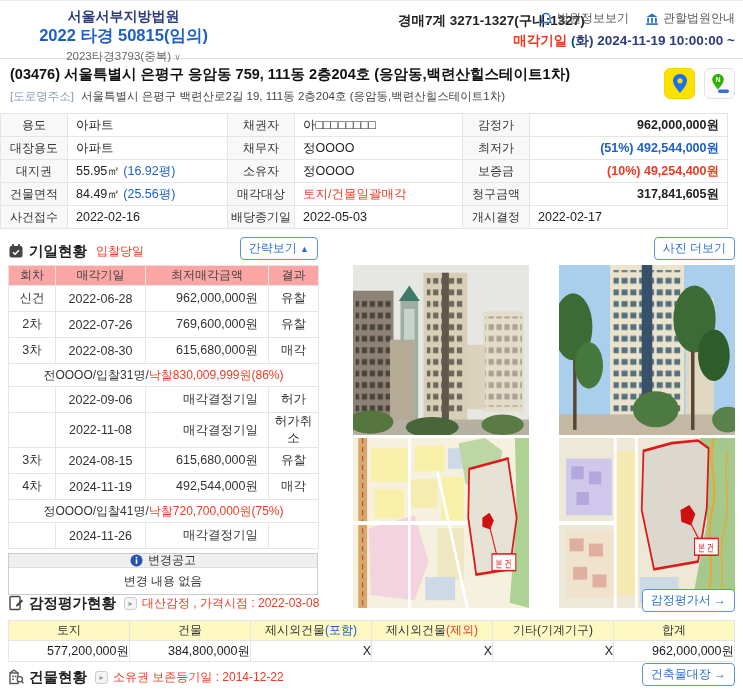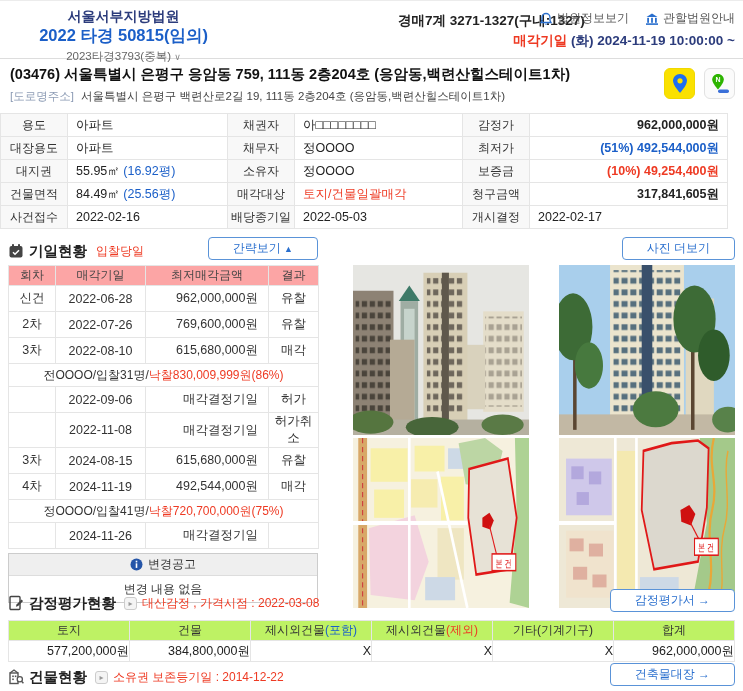--- a/index.html
+++ b/index.html
@@ -38,46 +38,46 @@
   td.ivalue { padding:0 8px; font-size:12.5px; color:#222; }
   td.ivalue.right { text-align:right; }
   .blue { color:var(--blue); }
   .red  { color:var(--red); }
   .bold { font-weight:bold; }
 
   
   .sec-head { position:relative; height:24px; display:flex; align-items:center; }
   .sec-title { font-size:14.5px; font-weight:bold; color:#222; margin-left:5px; }
   .badge-red { font-size:12px; color:var(--red); margin-left:9px; }
-  .blue-btn { position:absolute; right:0; top:-2px; background:#fff; border:1px solid var(--btn-border); color:var(--btn-text); border-radius:4px; font-size:12px; height:23px; padding:0 24px; cursor:pointer; font-family:inherit; white-space:nowrap; }
+  .blue-btn { position:absolute; right:0; top:-2px; background:#fff; border:1px solid var(--btn-border); color:var(--btn-text); border-radius:4px; font-size:12px; height:23px; padding:0 8px; cursor:pointer; font-family:inherit; white-space:nowrap; }
   .blue-btn .tri { font-size:9px; }
   .ann { display:flex; align-items:center; gap:5px; margin-left:8px; font-size:12px; color:var(--red); }
   .marker-box { display:inline-flex; width:13px; height:13px; border:1px solid #ccc; border-radius:3px; background:#f4f4f4; color:#999; font-size:8px; align-items:center; justify-content:center; }
 
   
   .left-col { position:absolute; top:238px; left:8px; width:310px; }
   .sch-table { width:310px; border-collapse:collapse; table-layout:fixed; margin-top:2px; }
   .sch-table th { border:1px solid #e5e5e5; background:#fca5a5; height:20px; font-size:12px; font-weight:normal; color:#444; }
   .sch-table td { border:1px solid #e5e5e5; height:26px; font-size:12.5px; text-align:center; color:#333; }
   .sch-table td.price { text-align:right; padding-right:10px; }
   .sch-table td.merged { height:23px; font-size:12px; }
   .notice { margin-top:4px; border:1px solid #ccc; }
-  .notice-head { height:22px; background:#efefef; border-bottom:1px solid #ddd; display:flex; align-items:center; justify-content:center; gap:5px; font-size:12px; color:#333; }
+  .notice-head { height:14px; background:#efefef; border-bottom:1px solid #ddd; display:flex; align-items:center; justify-content:center; gap:5px; font-size:12px; color:#333; }
   .notice-body { height:26px; display:flex; align-items:center; justify-content:center; font-size:12px; color:#333; }
 
   
   .right-col { position:absolute; top:238px; left:330px; width:405px; }
   .photo-grid { margin-top:26px; display:grid; grid-template-columns:199px 199px; gap:3px 7px; }
   .photo { width:199px; height:170px; overflow:hidden; cursor:pointer;padding-left:23px; }
   .photo svg { display:block; width:100%; height:100%; }
 
   
   .appraisal { position:absolute; top:590px; left:8px; width:727px; }
   .app-table { width:727px; border-collapse:collapse; table-layout:fixed; margin-top:5px; }
-  .app-table th { border:1px solid #e5e5e5; background:#bef264; height:20px; font-size:12px; font-weight:normal; color:#333; }
+  .app-table th { border:1px solid #e5e5e5; background:#fef9c3; height:20px; font-size:12px; font-weight:normal; color:#333; }
   .app-table td { border:1px solid #e5e5e5; height:21px; font-size:12.5px; text-align:right; color:#222; }
 
   
   .building { position:absolute; top:664px; left:8px; width:727px; }
 
   .sicon { flex:0 0 auto; }
 </style>
 </head>
 <body>
 
@@ -232,21 +232,21 @@
             <td>유찰</td>
           </tr>
           <tr>
             <td>2차</td>
             <td>2022-07-26</td>
             <td class="price">769,600,000원</td>
             <td>유찰</td>
           </tr>
           <tr>
             <td>3차</td>
-            <td>2022-08-10</td>
+            <td>2022-08-30</td>
             <td class="price">615,680,000원</td>
             <td class="red">매각</td>
           </tr>
           <tr>
             <td class="merged" colspan="4"><span>전OOOO/입찰31명/</span><span class="red">낙찰830,009,999원(86%)</span></td>
           </tr>
           <tr>
             <td></td>
             <td>2022-09-06</td>
             <td class="price">매각결정기일</td>

